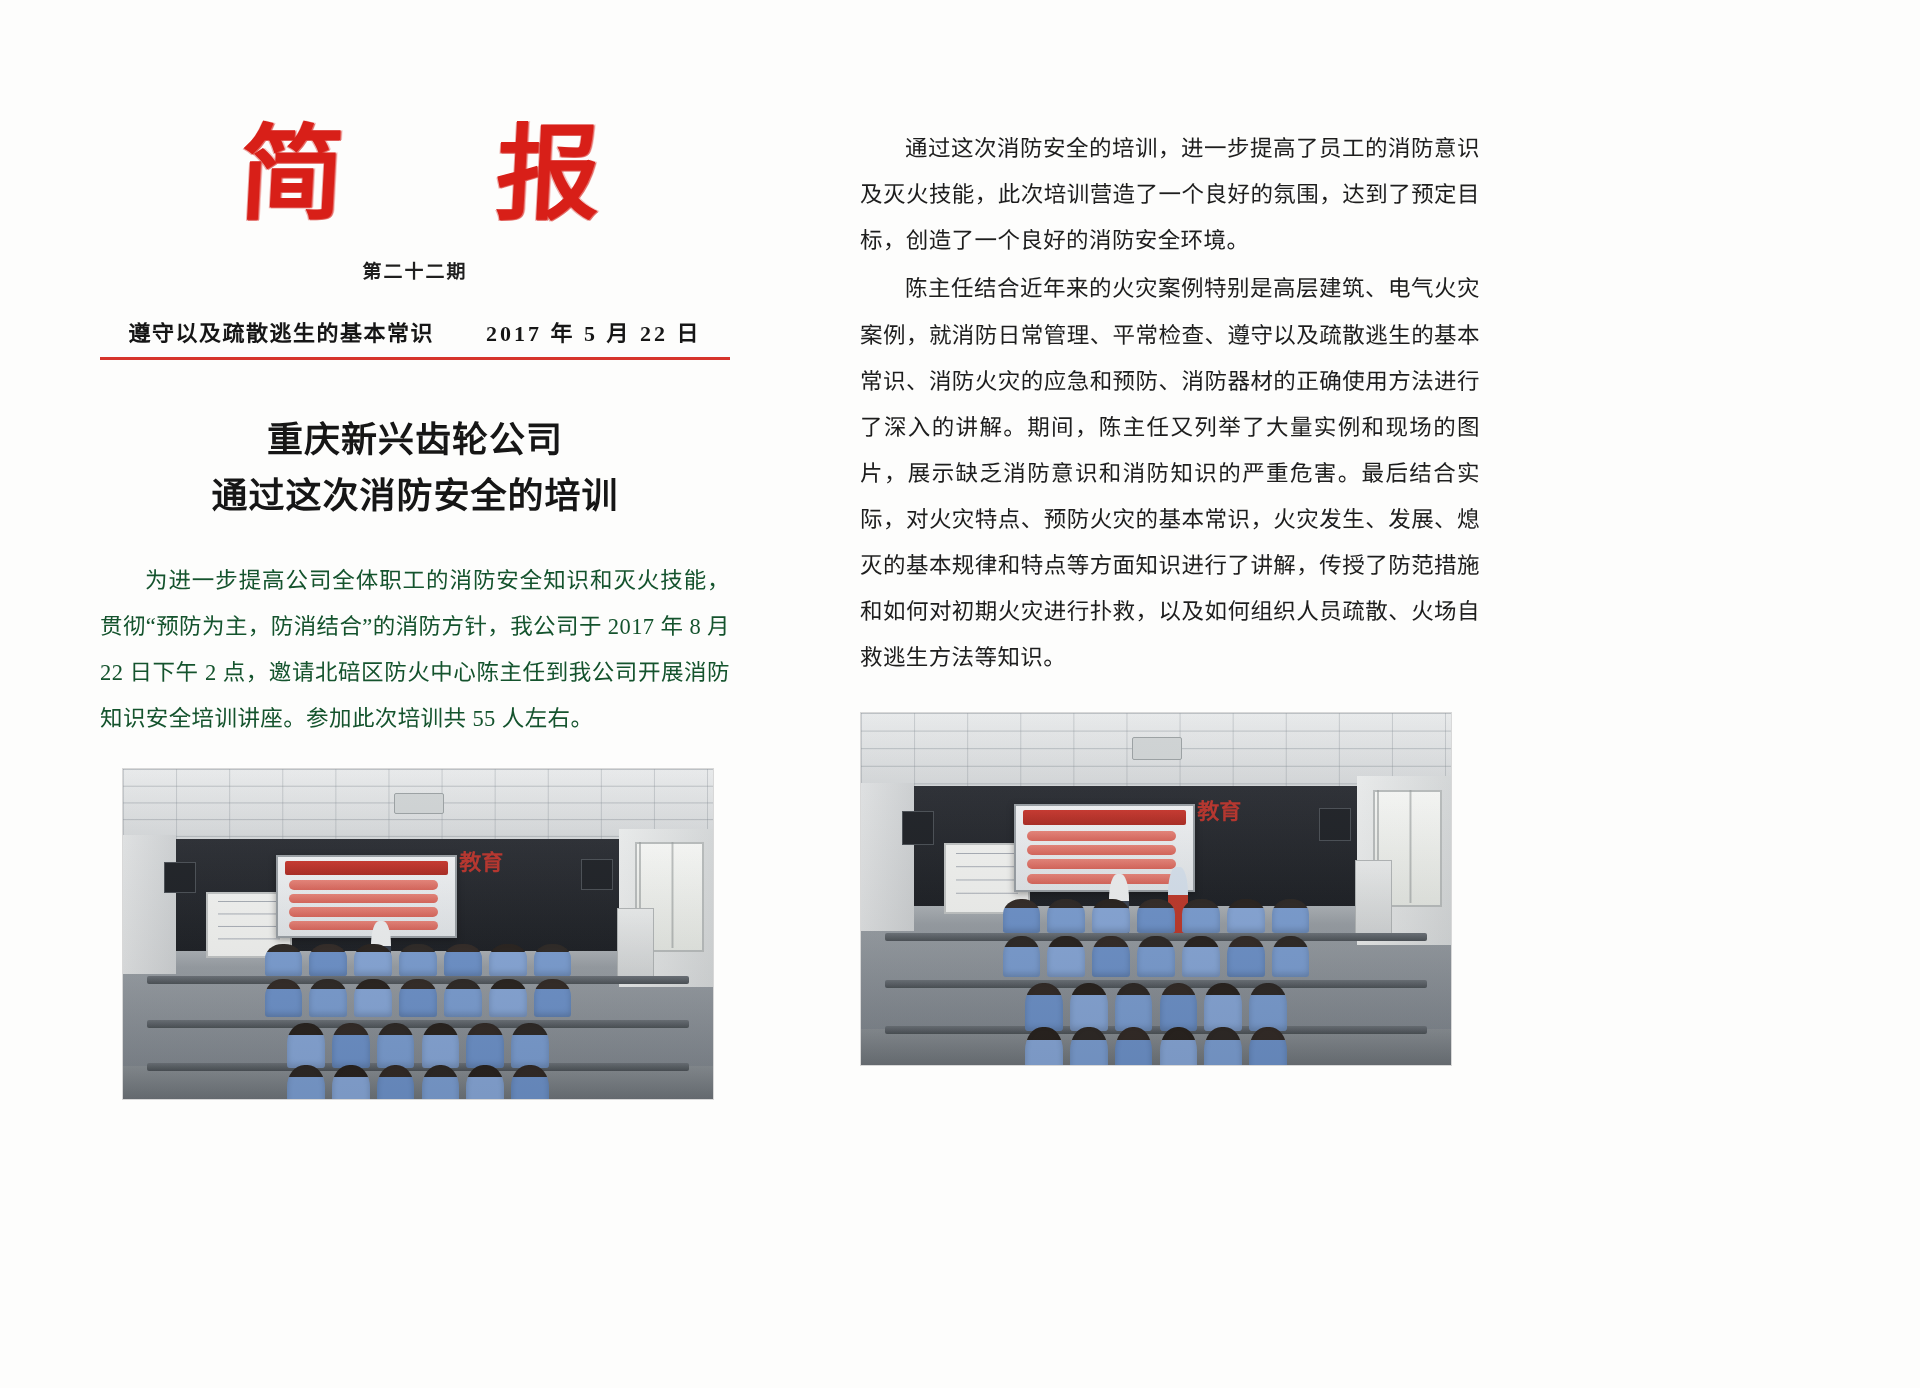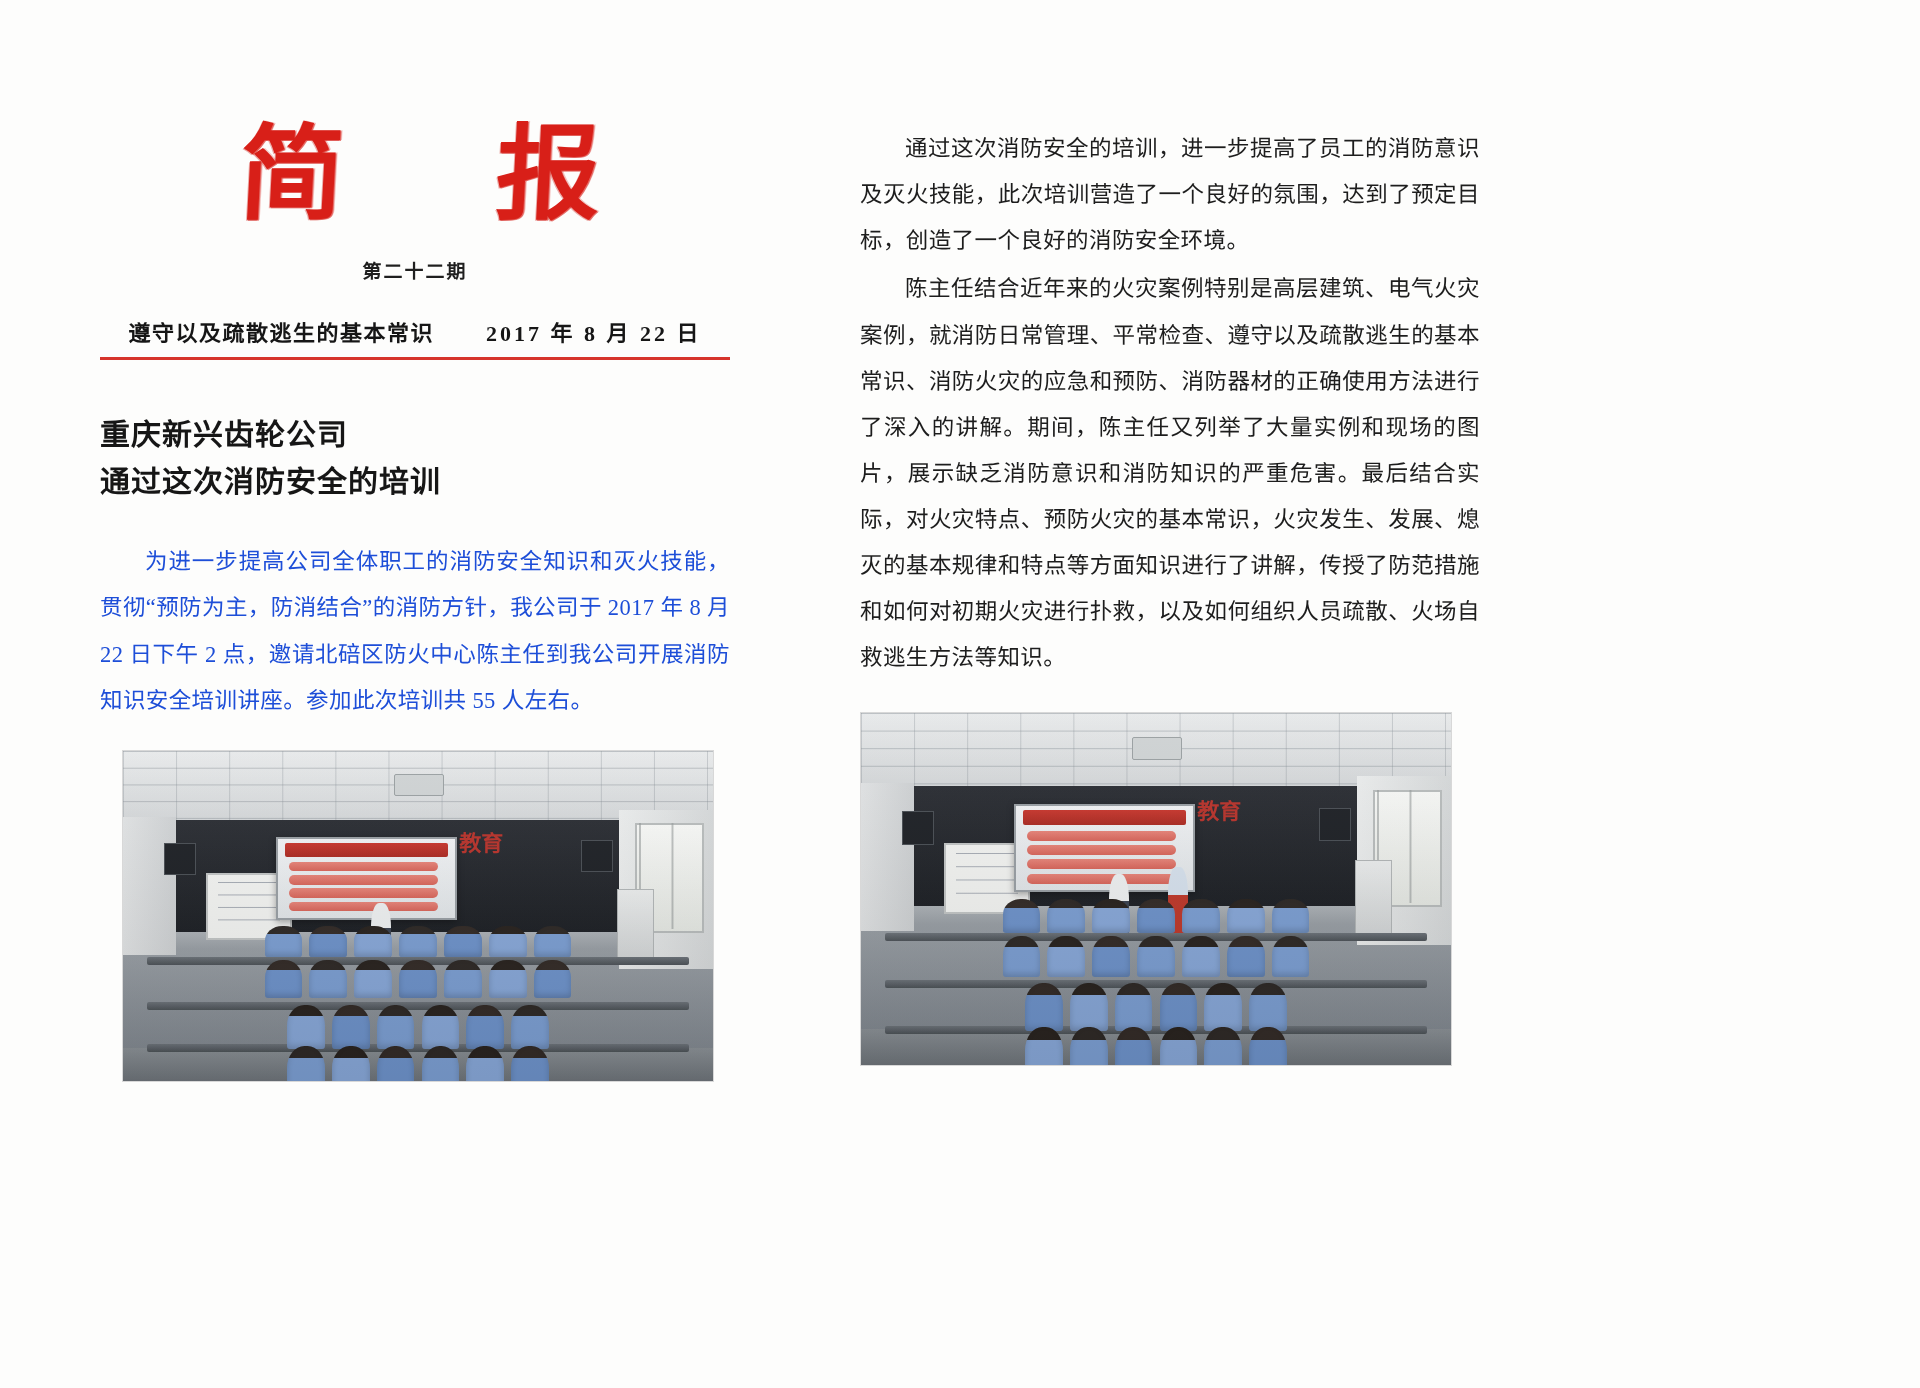--- a/index.html
+++ b/index.html
@@ -90,38 +90,38 @@
   .rule {
     margin-top: 10px;
     height: 3px;
     background: #d6342b;
     width: 100%;
   }
 
   
   .article-title {
     margin-top: 52px;
-    text-align: left;
+    text-align: center;
     font-family: "DejaVu Sans", "Liberation Sans", sans-serif;
     font-weight: 700;
-    font-size: 30px;
+    font-size: 36px;
     line-height: 1.55;
     letter-spacing: 1px;
     color: #161616;
   }
   .article-title .ln { display: block; }
 
   .body-text {
     margin-top: 34px;
     font-size: 22.5px;
     line-height: 2.05;
     text-align: justify;
     text-justify: inter-character;
     letter-spacing: 0.4px;
-    color: #1d4ed8;
+    color: #14532d;
   }
   .body-text p { margin: 0 0 2px 0; text-indent: 2em; }
 
   .right-text {
     margin-top: 126px;
     font-size: 22.5px;
     line-height: 2.05;
     text-align: justify;
     text-justify: inter-character;
     letter-spacing: 0.4px;
@@ -217,21 +217,21 @@
 
     <div class="col col-left">
 
       <div class="masthead">
         <span class="masthead-title">简 报</span>
         <span class="issue-no">第二十二期</span>
       </div>
 
       <div class="byline-row">
         <span class="byline-org">遵守以及疏散逃生的基本常识</span>
-        <span class="byline-date">2017 年 8 月 22 日</span>
+        <span class="byline-date">2017 年 5 月 22 日</span>
       </div>
       <div class="rule"></div>
 
       <div class="article-title">
         <span class="ln">重庆新兴齿轮公司</span>
         <span class="ln">通过这次消防安全的培训</span>
       </div>
 
       <div class="body-text">
         <p>为进一步提高公司全体职工的消防安全知识和灭火技能，贯彻“预防为主，防消结合”的消防方针，我公司于 2017 年 8 月 22 日下午 2 点，邀请北碚区防火中心陈主任到我公司开展消防知识安全培训讲座。参加此次培训共 55 人左右。</p>

